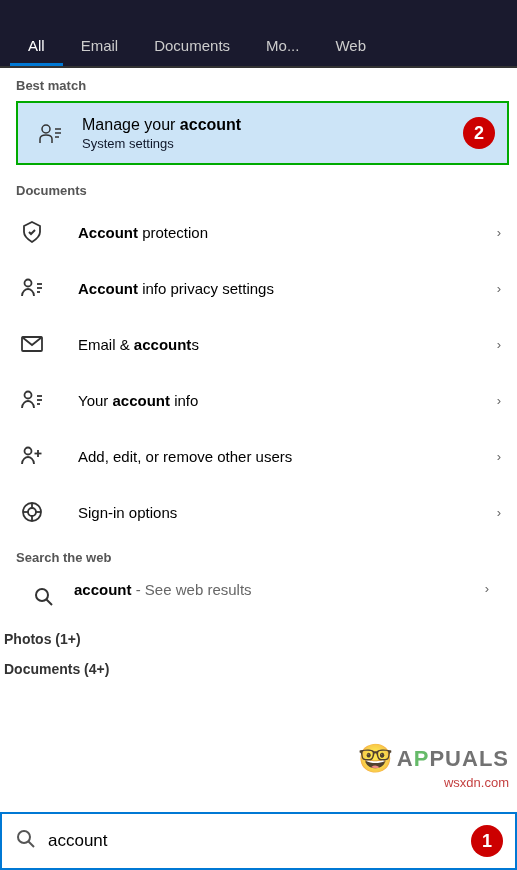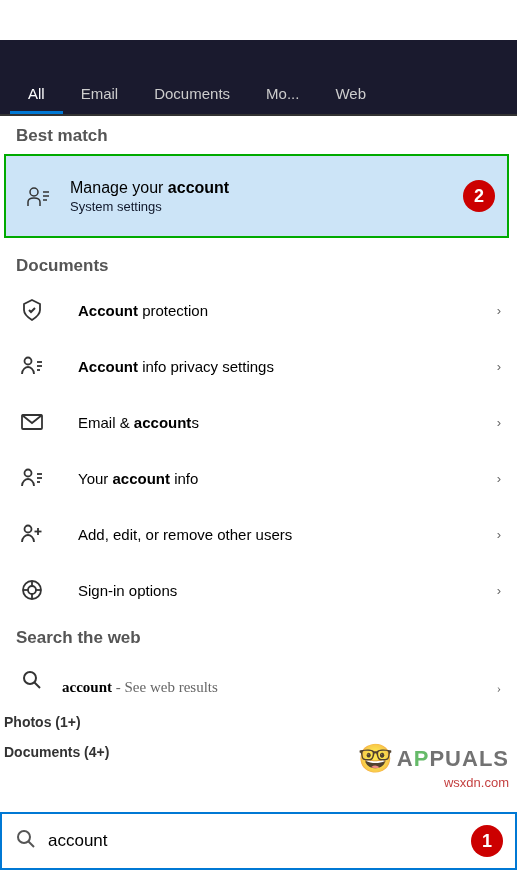--- a/index.html
+++ b/index.html
@@ -9,25 +9,24 @@
       background: #ffffff;
       font-family: 'Segoe UI', Arial, sans-serif;
       overflow: hidden;
       position: relative;
     }
 
     
     .tab-bar {
       display: flex;
       background: #1a1a2e;
-      height: 76px;
+      height: 68px;
       align-items: flex-end;
       padding: 0 10px;
       border-bottom: 2px solid #333;
-      margin-top: 40px;
     }
     .tab {
       color: #cccccc;
       font-size: 15px;
       padding: 10px 18px 12px;
       cursor: pointer;
       white-space: nowrap;
       position: relative;
     }
     .tab.active {
@@ -44,34 +43,34 @@
     }
 
     
     .content {
       padding: 0;
       background: #fff;
     }
 
     
     .section-header {
-      font-size: 17px;
+      font-size: 13px;
       color: #555;
       font-weight: 600;
       padding: 10px 16px 6px;
     }
 
     
     .best-match-item {
       display: flex;
       align-items: center;
       background: #cce4f7;
       border: 2.5px solid #00aa00;
-      margin: 2px 8px 8px 4px;
-      padding: 20px 12px;
+      margin: 2px 8px 8px 16px;
+      padding: 10px 12px;
       cursor: pointer;
       position: relative;
     }
     .best-match-icon {
       width: 40px;
       height: 40px;
       display: flex;
       align-items: center;
       justify-content: center;
       margin-right: 12px;
@@ -134,24 +133,23 @@
       font-weight: 700;
     }
     .setting-chevron {
       color: #666;
       font-size: 13px;
     }
 
     
     .web-search-item {
       display: flex;
-      align-items: flex-end;
-      padding: 10px 16px;
+      align-items: flex-start;
+      padding: 10px 28px;
       cursor: pointer;
-      font-family: Liberation Serif, serif;
     }
     .web-search-icon {
       width: 32px;
       height: 32px;
       display: flex;
       align-items: center;
       justify-content: center;
       margin-right: 14px;
       flex-shrink: 0;
       font-size: 18px;

